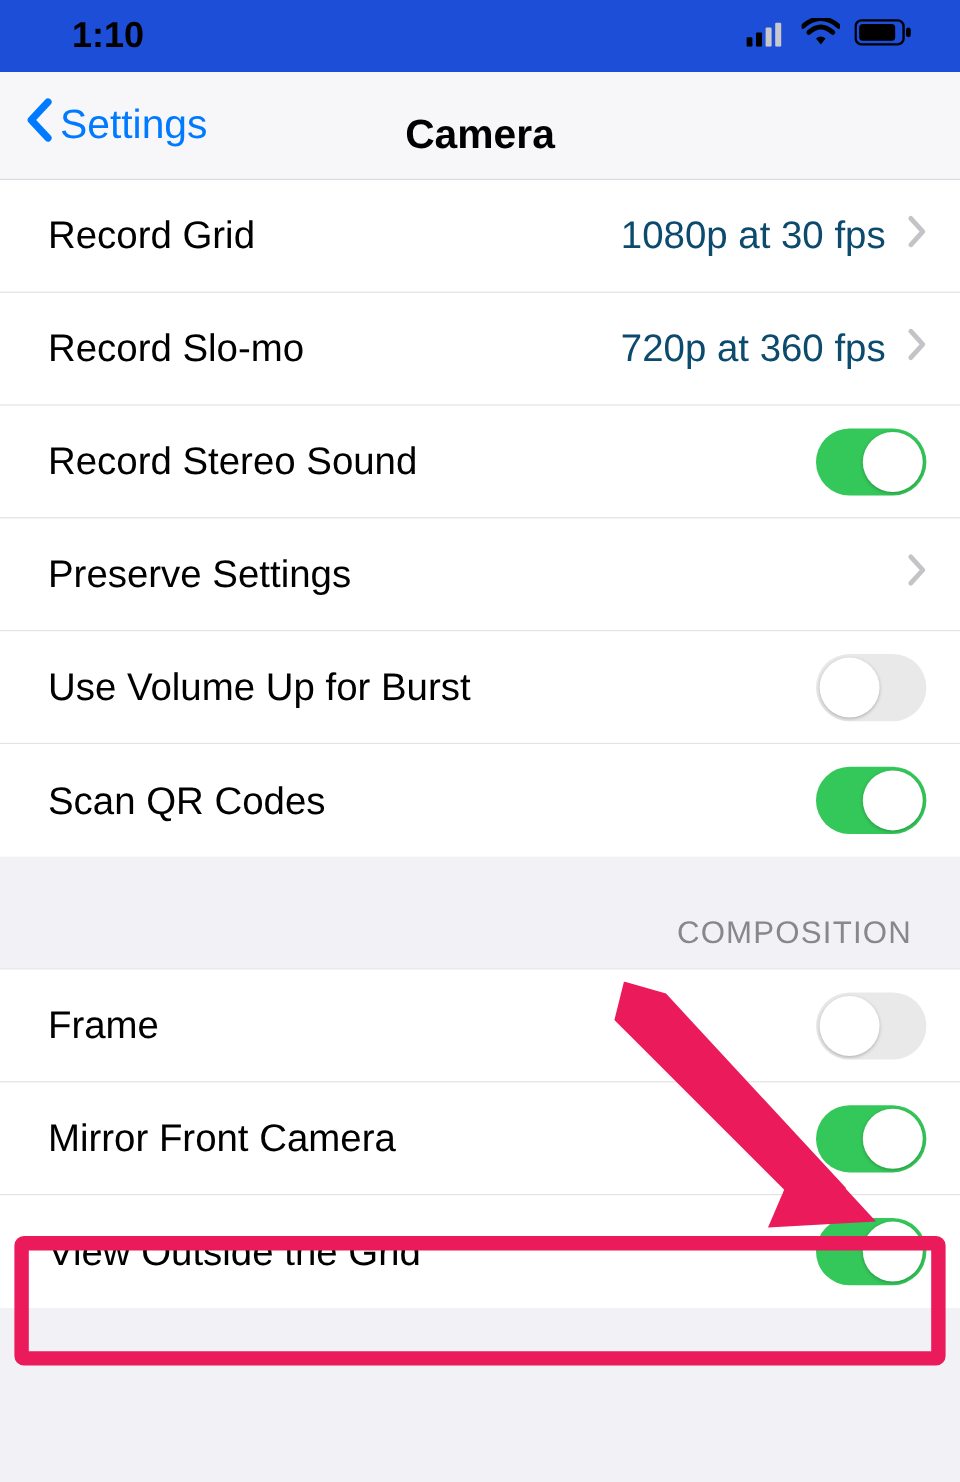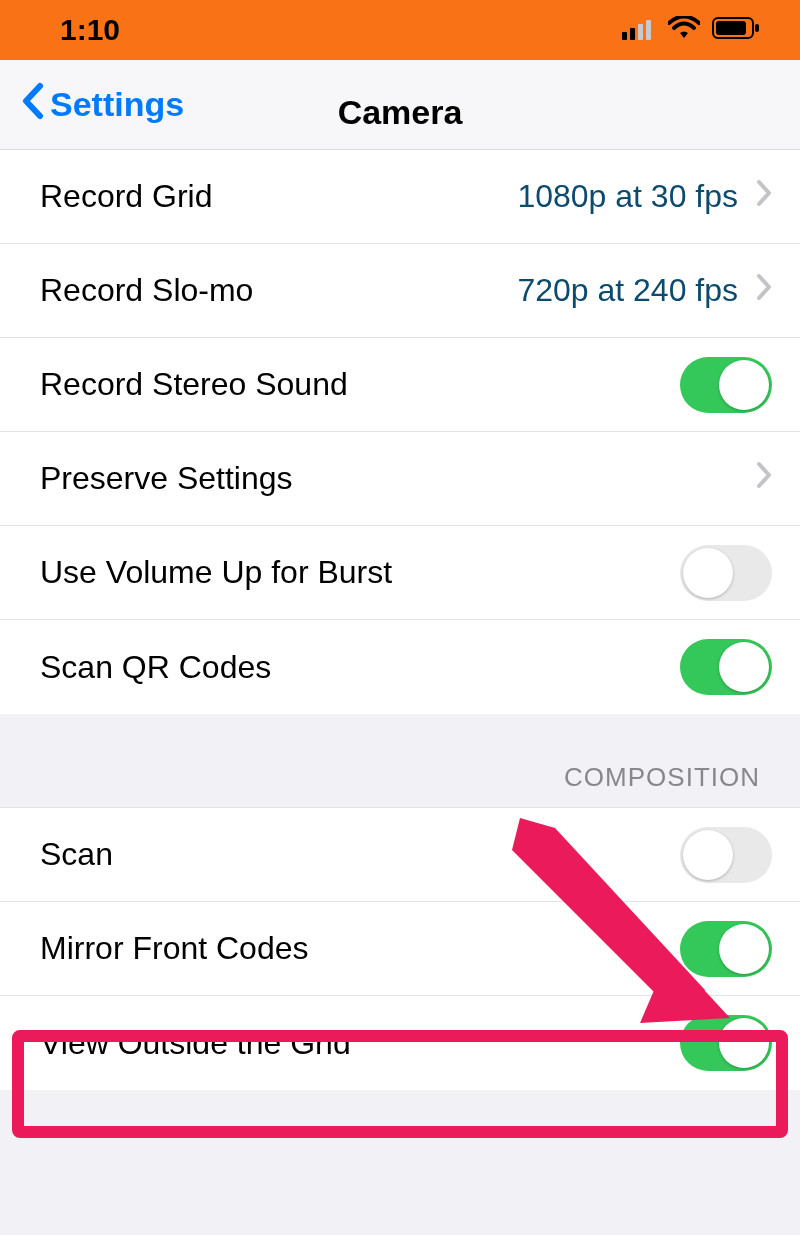--- a/index.html
+++ b/index.html
@@ -8,21 +8,21 @@
     font-family: -apple-system, "Helvetica Neue", Helvetica, Arial, sans-serif;
     background: #f2f2f6;
     color: #000;
     position: relative;
     overflow: hidden;
   }
 
   
   .status-bar {
     height: 60px;
-    background: #f97316;
+    background: #1d4ed8;
     display: flex;
     align-items: center;
     justify-content: space-between;
     padding: 0 40px 0 60px;
     font-size: 30px;
     font-weight: 600;
   }
   .status-right { display: flex; align-items: center; gap: 12px; }
 
   
@@ -34,21 +34,21 @@
     align-items: center;
     position: relative;
     padding: 0 20px;
   }
   .back-btn {
     display: flex;
     align-items: center;
     gap: 4px;
     color: #007aff;
     font-size: 34px;
-    font-weight: 700;
+    font-weight: 400;
   }
   .nav-title {
     position: absolute;
     left: 50%;
     transform: translateX(-50%);
     font-size: 34px;
     font-weight: 600;
     margin-top: 16px;
   }
 
@@ -176,21 +176,21 @@
         <svg width="16" height="28" viewBox="0 0 16 28">
             <polyline points="3,3 13,14 3,25" fill="none" stroke="#c4c4c8" stroke-width="4" stroke-linecap="round" stroke-linejoin="round"></polyline>
           </svg>
       </span>
     </div>
   </div>
 
   <div class="row">
     <span class="row-label">Record Slo-mo</span>
     <div class="row-trail">
-      <span class="row-value">720p at 240 fps</span>
+      <span class="row-value">720p at 360 fps</span>
       <span class="chev">
         <svg width="16" height="28" viewBox="0 0 16 28">
             <polyline points="3,3 13,14 3,25" fill="none" stroke="#c4c4c8" stroke-width="4" stroke-linecap="round" stroke-linejoin="round"></polyline>
           </svg>
       </span>
     </div>
   </div>
 
   <div class="row">
     <span class="row-label">Record Stereo Sound</span>
@@ -230,30 +230,30 @@
     </div>
   </div>
 
 </div>
 
 <div class="section-header">Composition</div>
 
 <div class="list">
 
   <div class="row">
-    <span class="row-label">Scan</span>
+    <span class="row-label">Frame</span>
     <div class="row-trail">
       <div class="toggle off">
           <div class="knob"></div>
         </div>
     </div>
   </div>
 
   <div class="row">
-    <span class="row-label">Mirror Front Codes</span>
+    <span class="row-label">Mirror Front Camera</span>
     <div class="row-trail">
       <div class="toggle on">
           <div class="knob"></div>
         </div>
     </div>
   </div>
 
   <div class="row">
     <span class="row-label">View Outside the Grid</span>
     <div class="row-trail">

